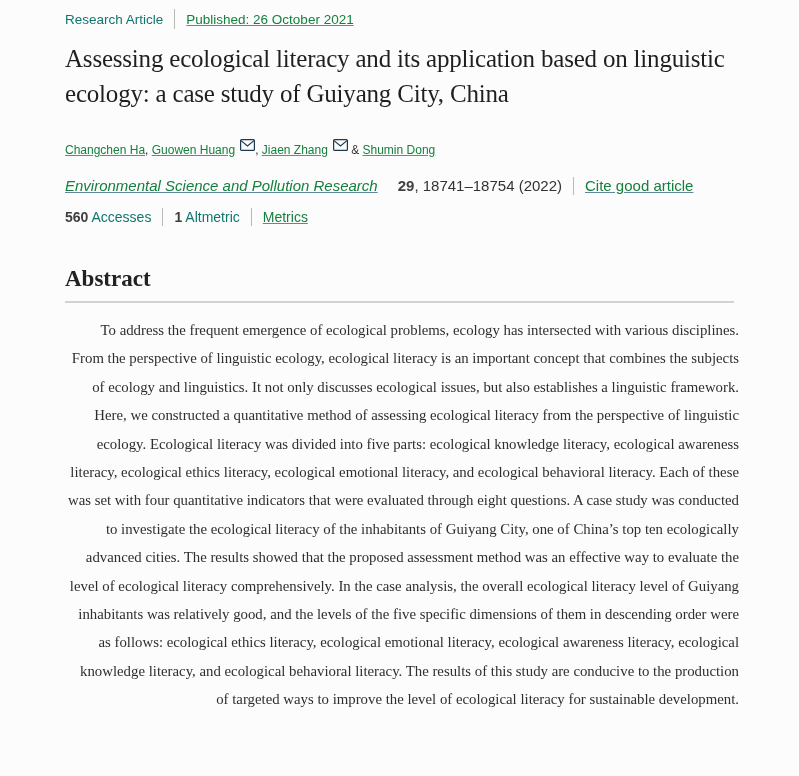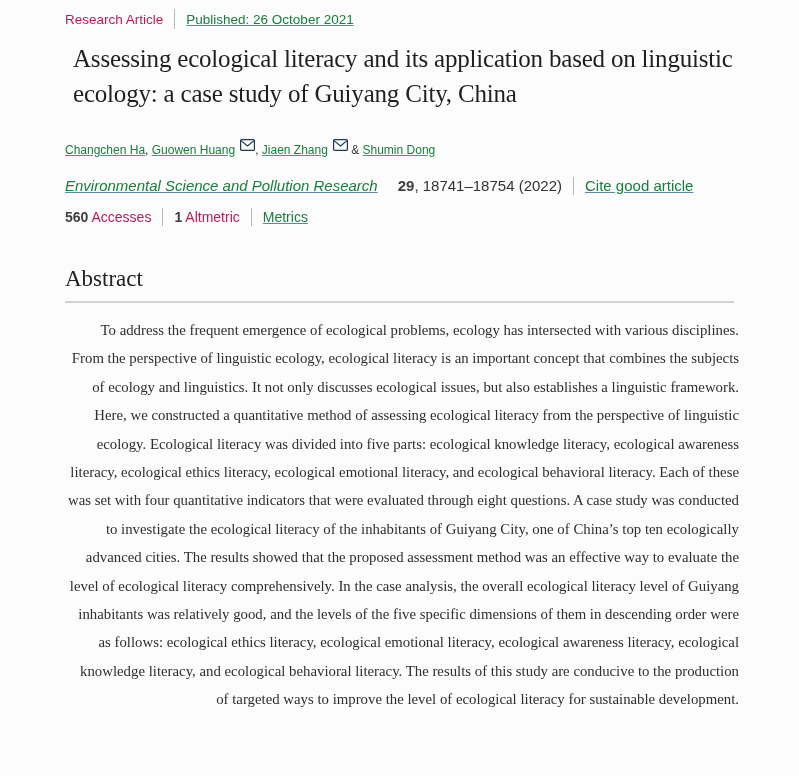--- a/index.html
+++ b/index.html
@@ -15,21 +15,21 @@
     box-sizing: border-box;
     padding: 9px 60px 0 65px;
     overflow: hidden;
   }
   a {
     color: #15803d;
     text-decoration: underline;
     text-decoration-color: #5f87a3;
     cursor: pointer;
   }
-  .muted { color: #be185d; text-align: right; }
+  .muted { color: #0f766e; text-align: right; }
   .num   { font-weight: 700; color: #404040; }
   .vsep {
     display: inline-block;
     width: 0;
     border-left: 1px solid #b9b9b9;
     height: 18px;
     margin: 0 11px;
     vertical-align: -4px;
   }
   .meta-row {
@@ -38,21 +38,21 @@
     white-space: nowrap;
   }
   .meta-row .vsep { height: 20px; vertical-align: -5px; }
   h1.title {
     font-family: "Liberation Serif", serif;
     font-weight: 400;
     font-size: 25px;
     line-height: 35px;
     letter-spacing: -0.2px;
     color: #1f1f1f;
-    margin: 11px 0 0 8px;
+    margin: 11px 0 0 0;
     max-width: 700px;
   }
   .authors-row {
     margin-top: 25px;
     font-size: 12px;
     line-height: 22px;
   }
   .authors-row .sep { color: #333; }
   .env-icon {
     display: inline-block;
@@ -68,21 +68,21 @@
     font-style: italic;
     margin-right: 20px;
   }
   .metrics-row {
     margin-top: 9px;
     font-size: 14px;
     line-height: 22px;
   }
   h2.abstract-heading {
     font-family: "Liberation Serif", serif;
-    font-weight: 400;
+    font-weight: 700;
     font-size: 23px;
     line-height: 26px;
     color: #222;
     margin: 38px 0 0 0;
   }
   .rule {
     height: 2px;
     background: #d2d2d2;
     margin-top: 9px;
     width: 669px;

